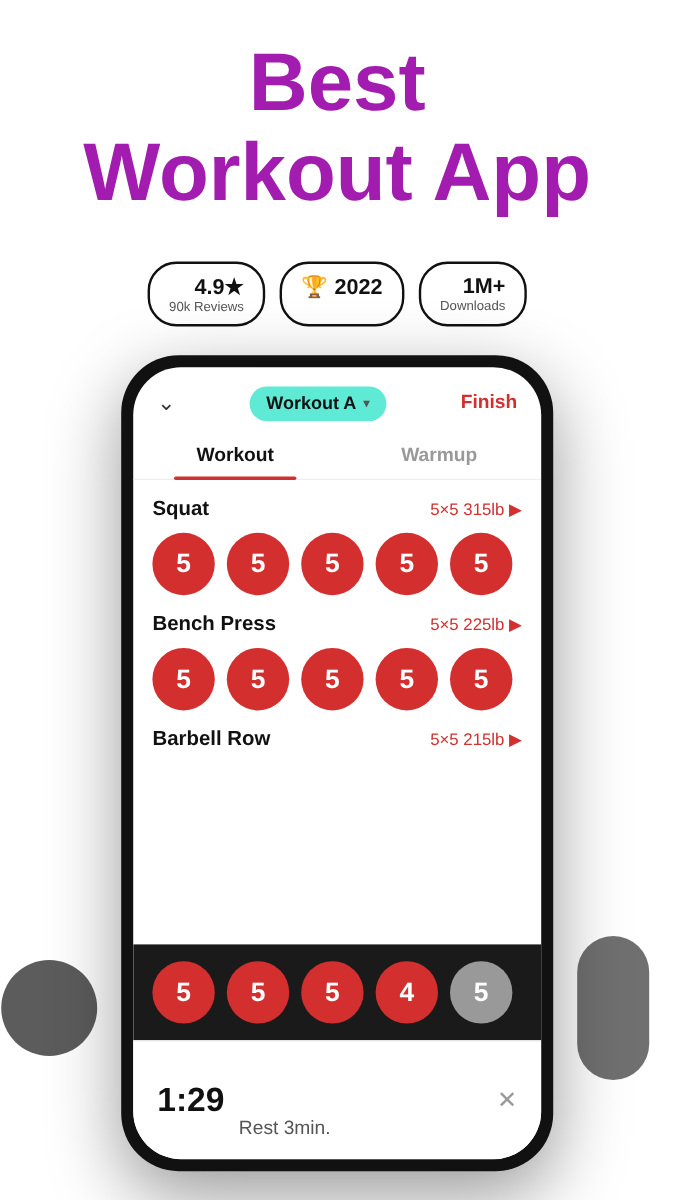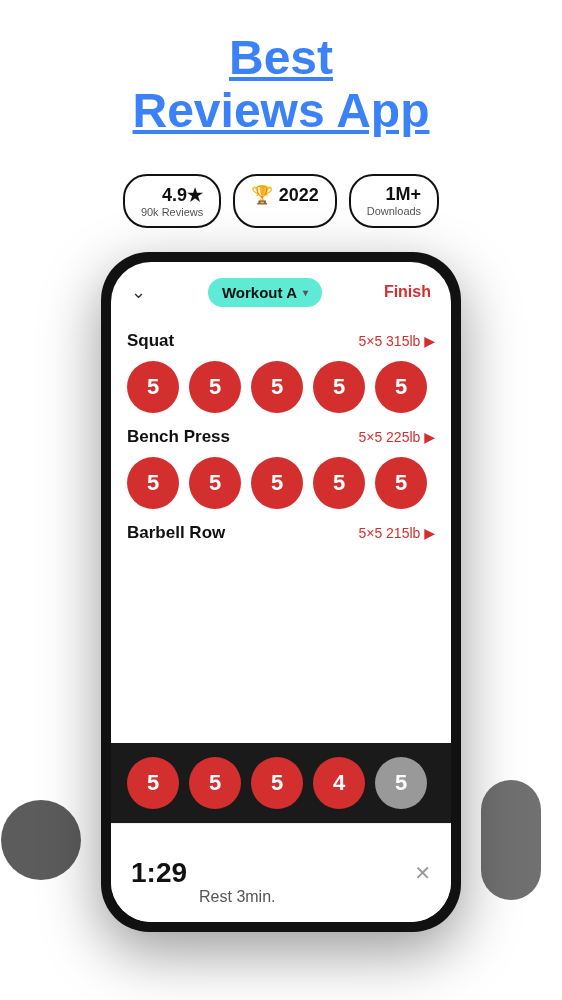--- a/index.html
+++ b/index.html
@@ -14,25 +14,24 @@
       flex-direction: column;
       align-items: center;
     }
 
     .hero-section {
       text-align: center;
       padding: 32px 20px 16px;
     }
 
     .hero-title {
-      font-size: 48px;
+      font-size: 68px;
       font-weight: 900;
-      color: #3b82f6;
+      color: #a21caf;
       line-height: 1.1;
-      text-decoration: underline;
     }
 
     .badges-row {
       display: flex;
       justify-content: center;
       gap: 12px;
       margin: 20px 0 24px;
     }
 
     .badge {
@@ -271,21 +270,21 @@
       border-radius: 30px;
       opacity: 0.6;
     }
   </style>
 </head>
 <body>
 
 <div class="hero-section">
   <div class="hero-title">
     <span>Best</span><br>
-    <span>Reviews App</span>
+    <span>Workout App</span>
   </div>
 </div>
 
 <div class="badges-row">
   <div class="badge">
     <span class="badge-main">4.9★</span>
     <span class="badge-sub">90k Reviews</span>
   </div>
   <div class="badge">
     <span class="badge-main badge-trophy">🏆 2022</span>
@@ -305,20 +304,24 @@
 
       <div class="app-header">
         <span class="chevron-down">⌄</span>
         <div class="workout-selector">
           <span>Workout A</span>
           <span class="selector-arrow">▾</span>
         </div>
         <span class="finish-btn">Finish</span>
       </div>
 
+      <div class="tabs-row">
+        <div class="tab active">Workout</div>
+        <div class="tab">Warmup</div>
+      </div>
 
       <div class="exercise-list">
 
         <div class="exercise-block">
           <div class="exercise-header">
             <span class="exercise-name">Squat</span>
             <span class="exercise-spec">5×5 315lb ▶</span>
           </div>
           <div class="sets-row">
             <div class="set-circle">5</div>

